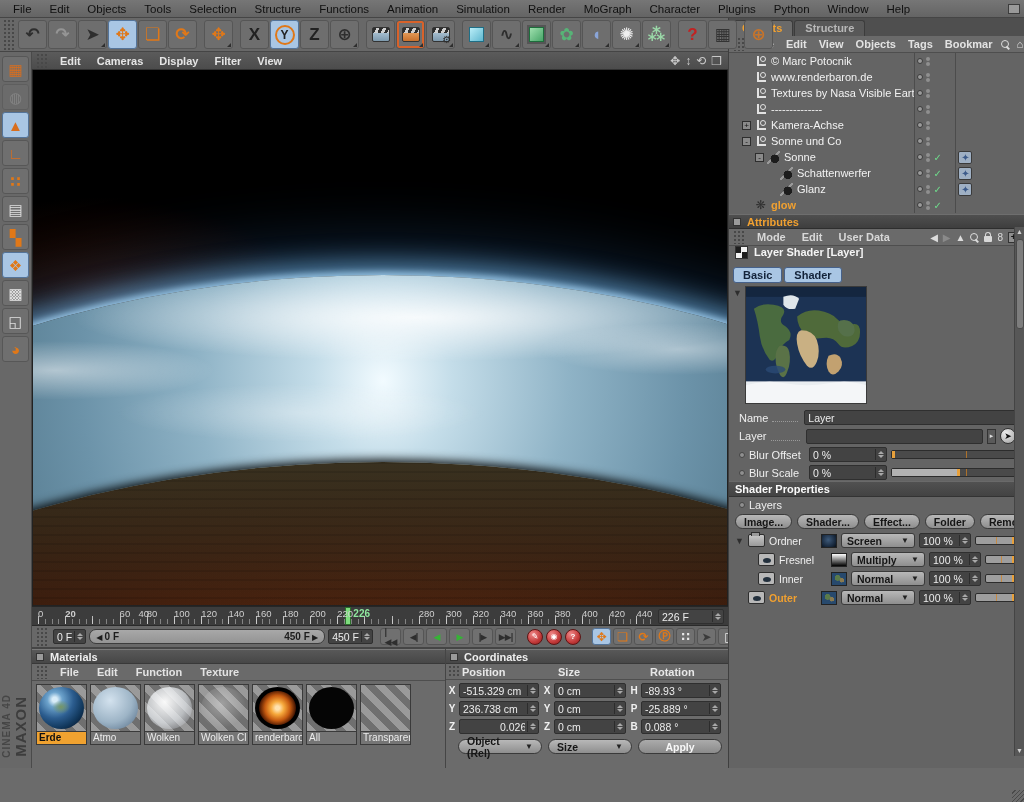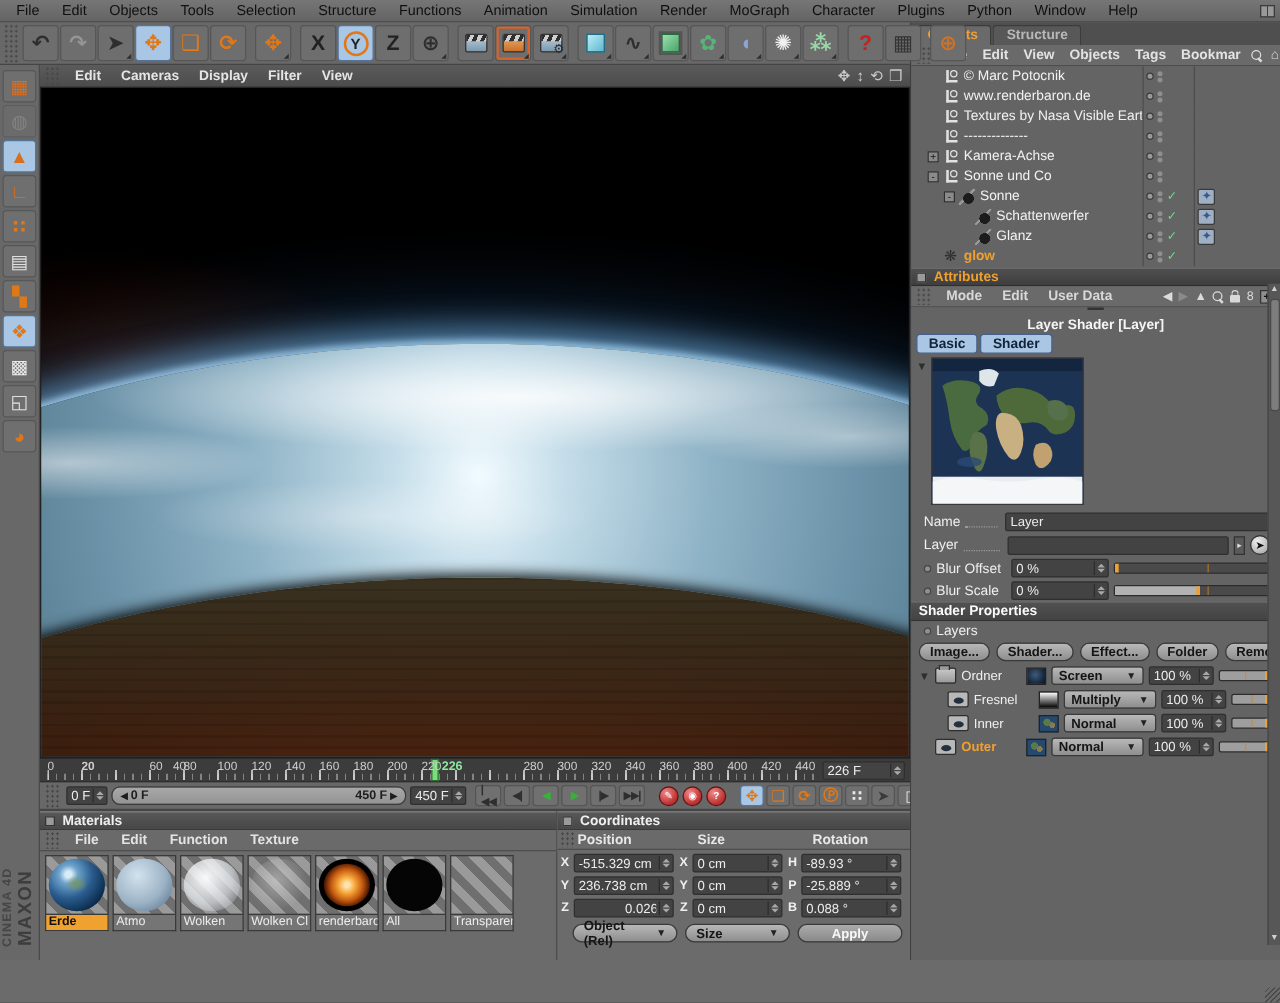--- a/index.html
+++ b/index.html
@@ -187,21 +187,21 @@
   .scrollbar{width:10px;background:#575757;border-left:1px solid #444;display:flex;flex-direction:column;align-items:center;}
   .scrollbar .ar{font-size:7px;color:#cfcfcf;line-height:10px;}
   .scrollbar .thumb{width:8px;background:#7d7d7d;border:1px solid #4a4a4a;border-radius:3px;}
 
   
   #attr-title{height:15px;background:linear-gradient(#4f4f4f,#3e3e3e);display:flex;align-items:center;gap:6px;padding:0 4px;border-top:1px solid #6e6e6e;border-bottom:1px solid #2e2e2e;}
   #attr-title .sq{width:8px;height:8px;background:#9a9a9a;border:1px solid #333;}
   #attr-title .t{color:#f0a030;font-weight:bold;}
   #attr-menu .right-ics{margin-left:auto;display:flex;align-items:center;gap:5px;padding-right:3px;}
   .aric{color:#dcdcdc;font-size:10px;}
-  #shader-row{height:20px;display:flex;align-items:center;gap:6px;padding:0 6px;background:#646464;flex-direction:column;}
+  #shader-row{height:20px;display:flex;gap:6px;padding:0 6px;background:#646464;}
   #shader-row .checker{width:13px;height:13px;background:conic-gradient(#f2f2f2 0 25%,#1d1d1d 0 50%,#f2f2f2 0 75%,#1d1d1d 0);border:1px solid #333;}
   #shader-row .t{font-weight:bold;color:#f5f5f5;}
   #attr-tabs{display:flex;gap:2px;padding:1px 4px 3px;background:#646464;}
   .atab{background:#a9c6e4;border:1px solid #46618a;border-radius:3px;color:#13233a;font-weight:bold;font-size:11px;padding:1px 9px;}
   #preview-zone{display:flex;background:#646464;padding:0 0 4px 4px;}
   #preview-zone .tri{color:#2e2e2e;font-size:9px;padding:2px 3px 0 0;}
   #preview{width:122px;height:118px;border:1px solid #3a3a3a;background:#1d3250;}
   .sechead{height:16px;background:linear-gradient(#515151,#434343);border-top:1px solid #6a6a6a;border-bottom:1px solid #333;
            display:flex;align-items:center;padding:0 6px;font-weight:bold;color:#fafafa;}
   .arow{display:flex;align-items:center;gap:4px;padding:2px 8px 1px 10px;background:#646464;}

